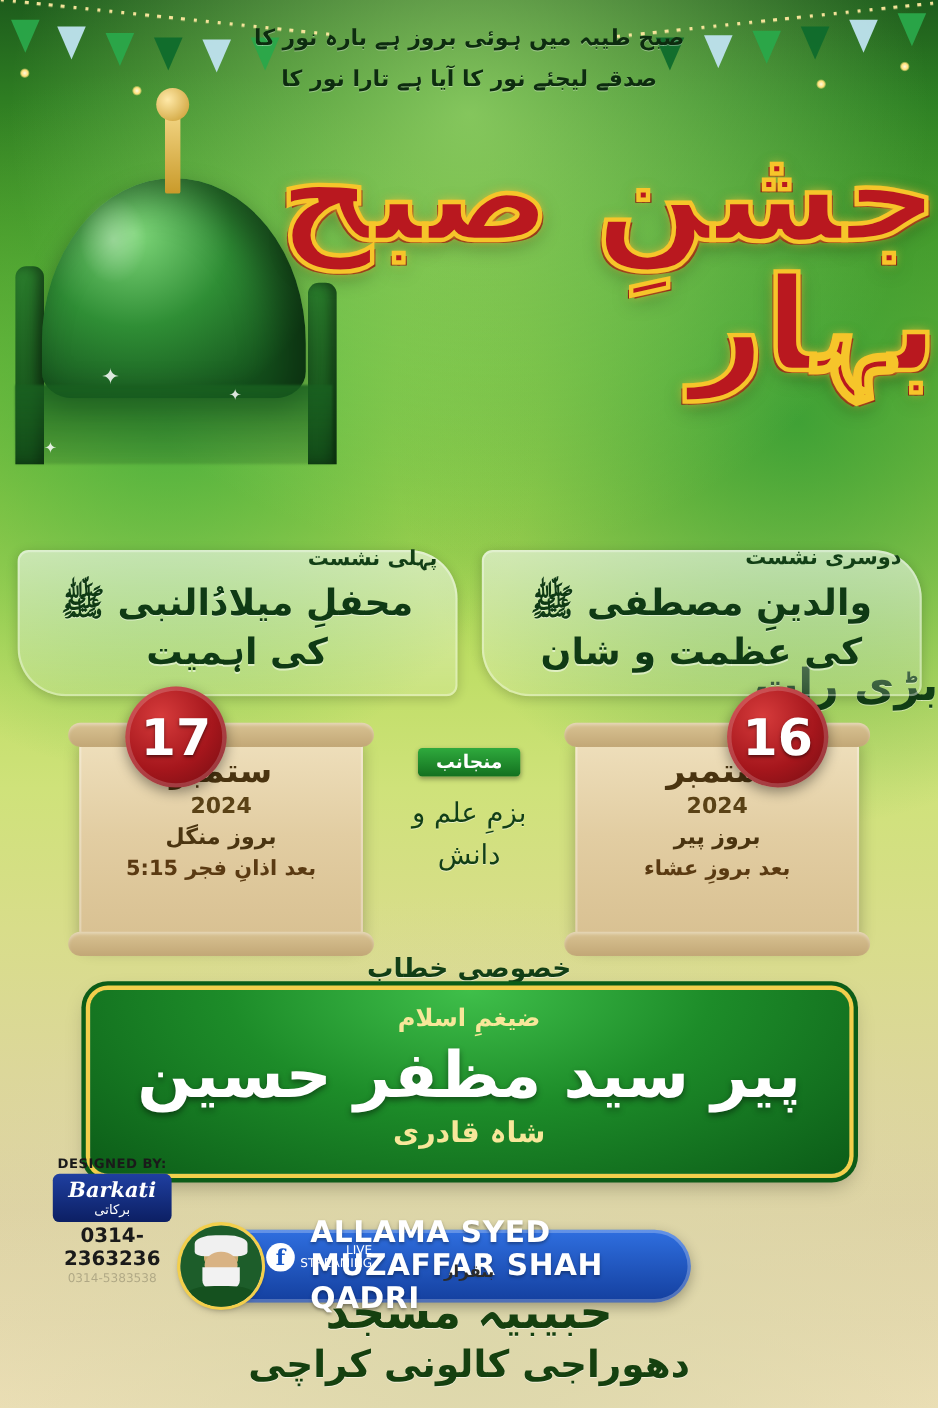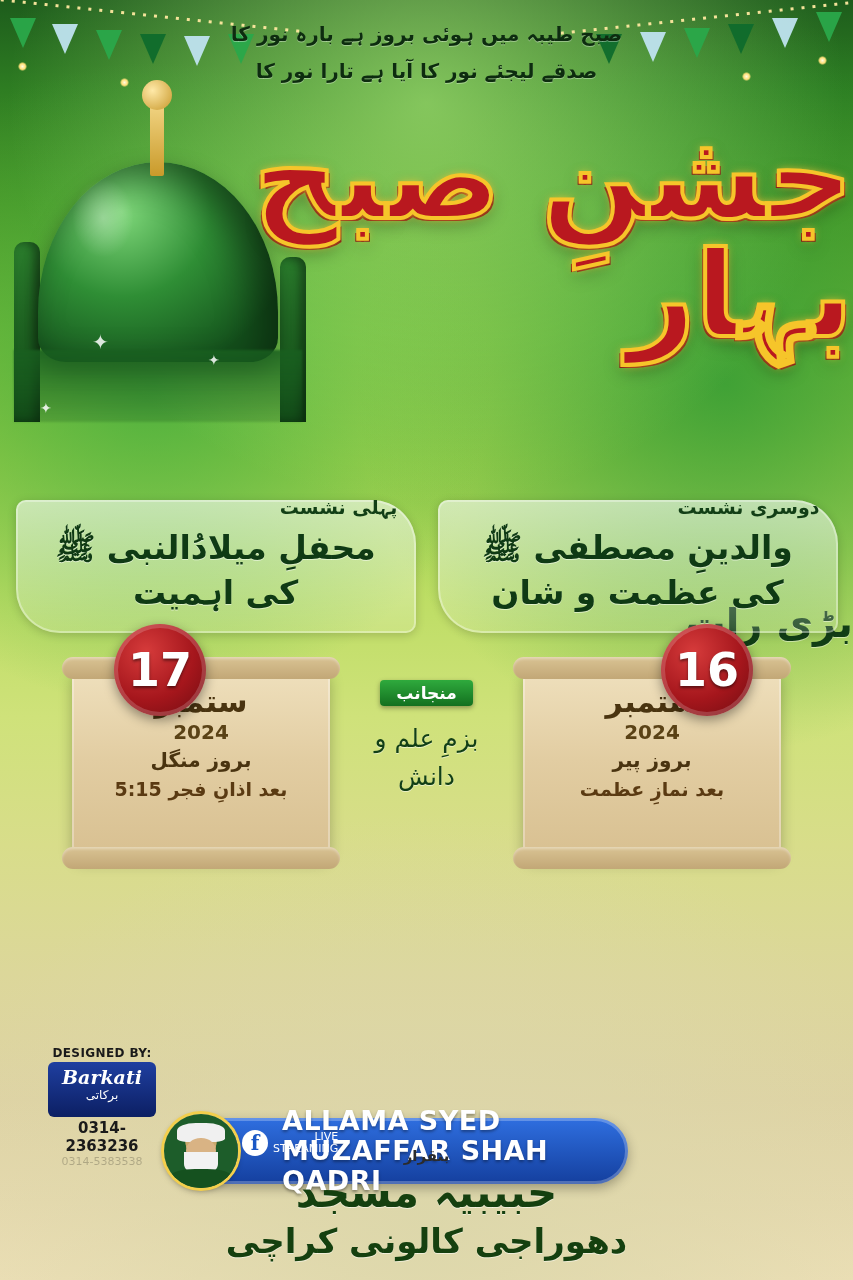--- a/index.html
+++ b/index.html
@@ -364,31 +364,31 @@
   .designer-label {
     font-size: 12px;
     font-weight: bold;
     letter-spacing: 0.4px;
   }
   .designer-badge {
     margin-top: 2px;
     background: linear-gradient(180deg, #1f3fa0, #0c1f63);
     color: #fff;
     border-radius: 6px;
-    padding: 4px 2px 15px;
+    padding: 4px 2px 4px;
   }
   .designer-brand {
     font-family: "DejaVu Serif", serif;
     font-style: italic;
     font-size: 19px;
     font-weight: bold;
   }
   .designer-brand-ur { font-size: 12px; }
   .designer-phone {
-    font-size: 15px;
+    font-size: 18px;
     font-weight: bold;
     margin-top: 2px;
   }
   .designer-phone-ghost {
     font-size: 11px;
     color: rgba(0,0,0,0.22);
   }
 
   
   .livebar {
@@ -561,21 +561,21 @@
       <div class="session-title urdu">محفلِ میلادُالنبی ﷺ کی اہمیت</div>
     </div>
   </div>
 
   <div class="scrolls">
     <div class="scroll right">
       <div class="scroll-body urdu">
         <div class="scroll-date">ستمبر</div>
         <div class="scroll-year">2024</div>
         <div class="scroll-day">بروز پیر</div>
-        <div class="scroll-time">بعد نمازِ عظمت</div>
+        <div class="scroll-time">بعد بروزِ عشاء</div>
       </div>
     </div>
     <div class="scroll left">
       <div class="scroll-body urdu">
         <div class="scroll-date">ستمبر</div>
         <div class="scroll-year">2024</div>
         <div class="scroll-day">بروز منگل</div>
         <div class="scroll-time">بعد اذانِ فجر 5:15</div>
       </div>
     </div>
@@ -584,20 +584,28 @@
 
     <div class="center-ribbon">
       <div class="ribbon-tag urdu">منجانب</div>
       <div class="ribbon-lines urdu">
         <div>بزمِ علم و</div>
         <div>دانش</div>
       </div>
     </div>
   </div>
 
+  <div class="plaque-wrap">
+    <div class="plaque-kicker urdu">خصوصی خطاب</div>
+    <div class="plaque">
+      <div class="plaque-title urdu">ضیغمِ اسلام</div>
+      <div class="plaque-name urdu">پیر سید مظفر حسین</div>
+      <div class="plaque-suffix urdu">شاہ قادری</div>
+    </div>
+  </div>
 
   <div class="designer">
     <div class="designer-label">DESIGNED BY:</div>
     <div class="designer-badge">
       <div class="designer-brand">Barkati</div>
       <div class="designer-brand-ur urdu">برکاتی</div>
     </div>
     <div class="designer-phone">0314-2363236</div>
     <div class="designer-phone-ghost">0314-5383538</div>
   </div>

